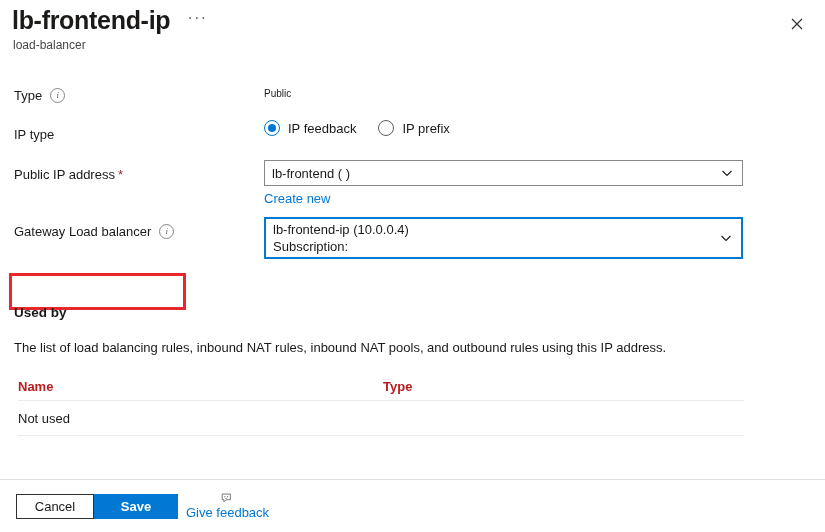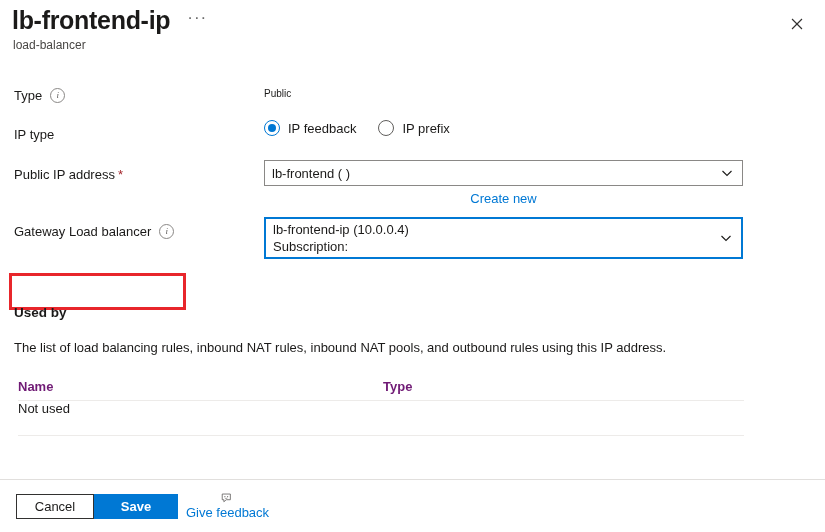--- a/index.html
+++ b/index.html
@@ -261,28 +261,28 @@
   }
   .table-head {
     display: flex;
     height: 28px;
     align-items: center;
     border-bottom: 1px solid #edebe9;
   }
   .th {
     font-size: 13px;
     font-weight: bold;
-    color: #701a75;
+    color: #b91c1c;
   }
   .col-name { width: 365px; }
   .col-type { width: 300px; }
   .table-row {
     display: flex;
     height: 34px;
-    align-items: flex-start;
+    align-items: center;
     border-bottom: 1px solid #edebe9;
   }
   .td {
     font-size: 13px;
     color: #1b1a19;
   }
 
   
   .footer-divider {
     position: absolute;
@@ -384,21 +384,21 @@
         <span class="radio-circle"></span>
         <span class="radio-label">IP prefix</span>
       </label>
     </div>
   </div>
 
   <div class="label-col" style="top:105px;">
     <span>Public IP address</span>
     <span class="req-star">*</span>
   </div>
-  <div class="value-col" style="top:98px;text-align:center;">
+  <div class="value-col" style="top:98px;">
     <div class="dropdown single">
       <span class="dd-text">lb-frontend (                    )</span>
       <span class="chevron">
         <svg viewBox="0 0 12 12" width="12" height="12" aria-hidden="true">
           <path d="M1.5 4L6 8.5 10.5 4" stroke="currentColor" stroke-width="1.1" fill="none"></path>
         </svg>
       </span>
     </div>
     <a class="link" style="display:inline-block;margin-top:5px;">Create new</a>
   </div>

